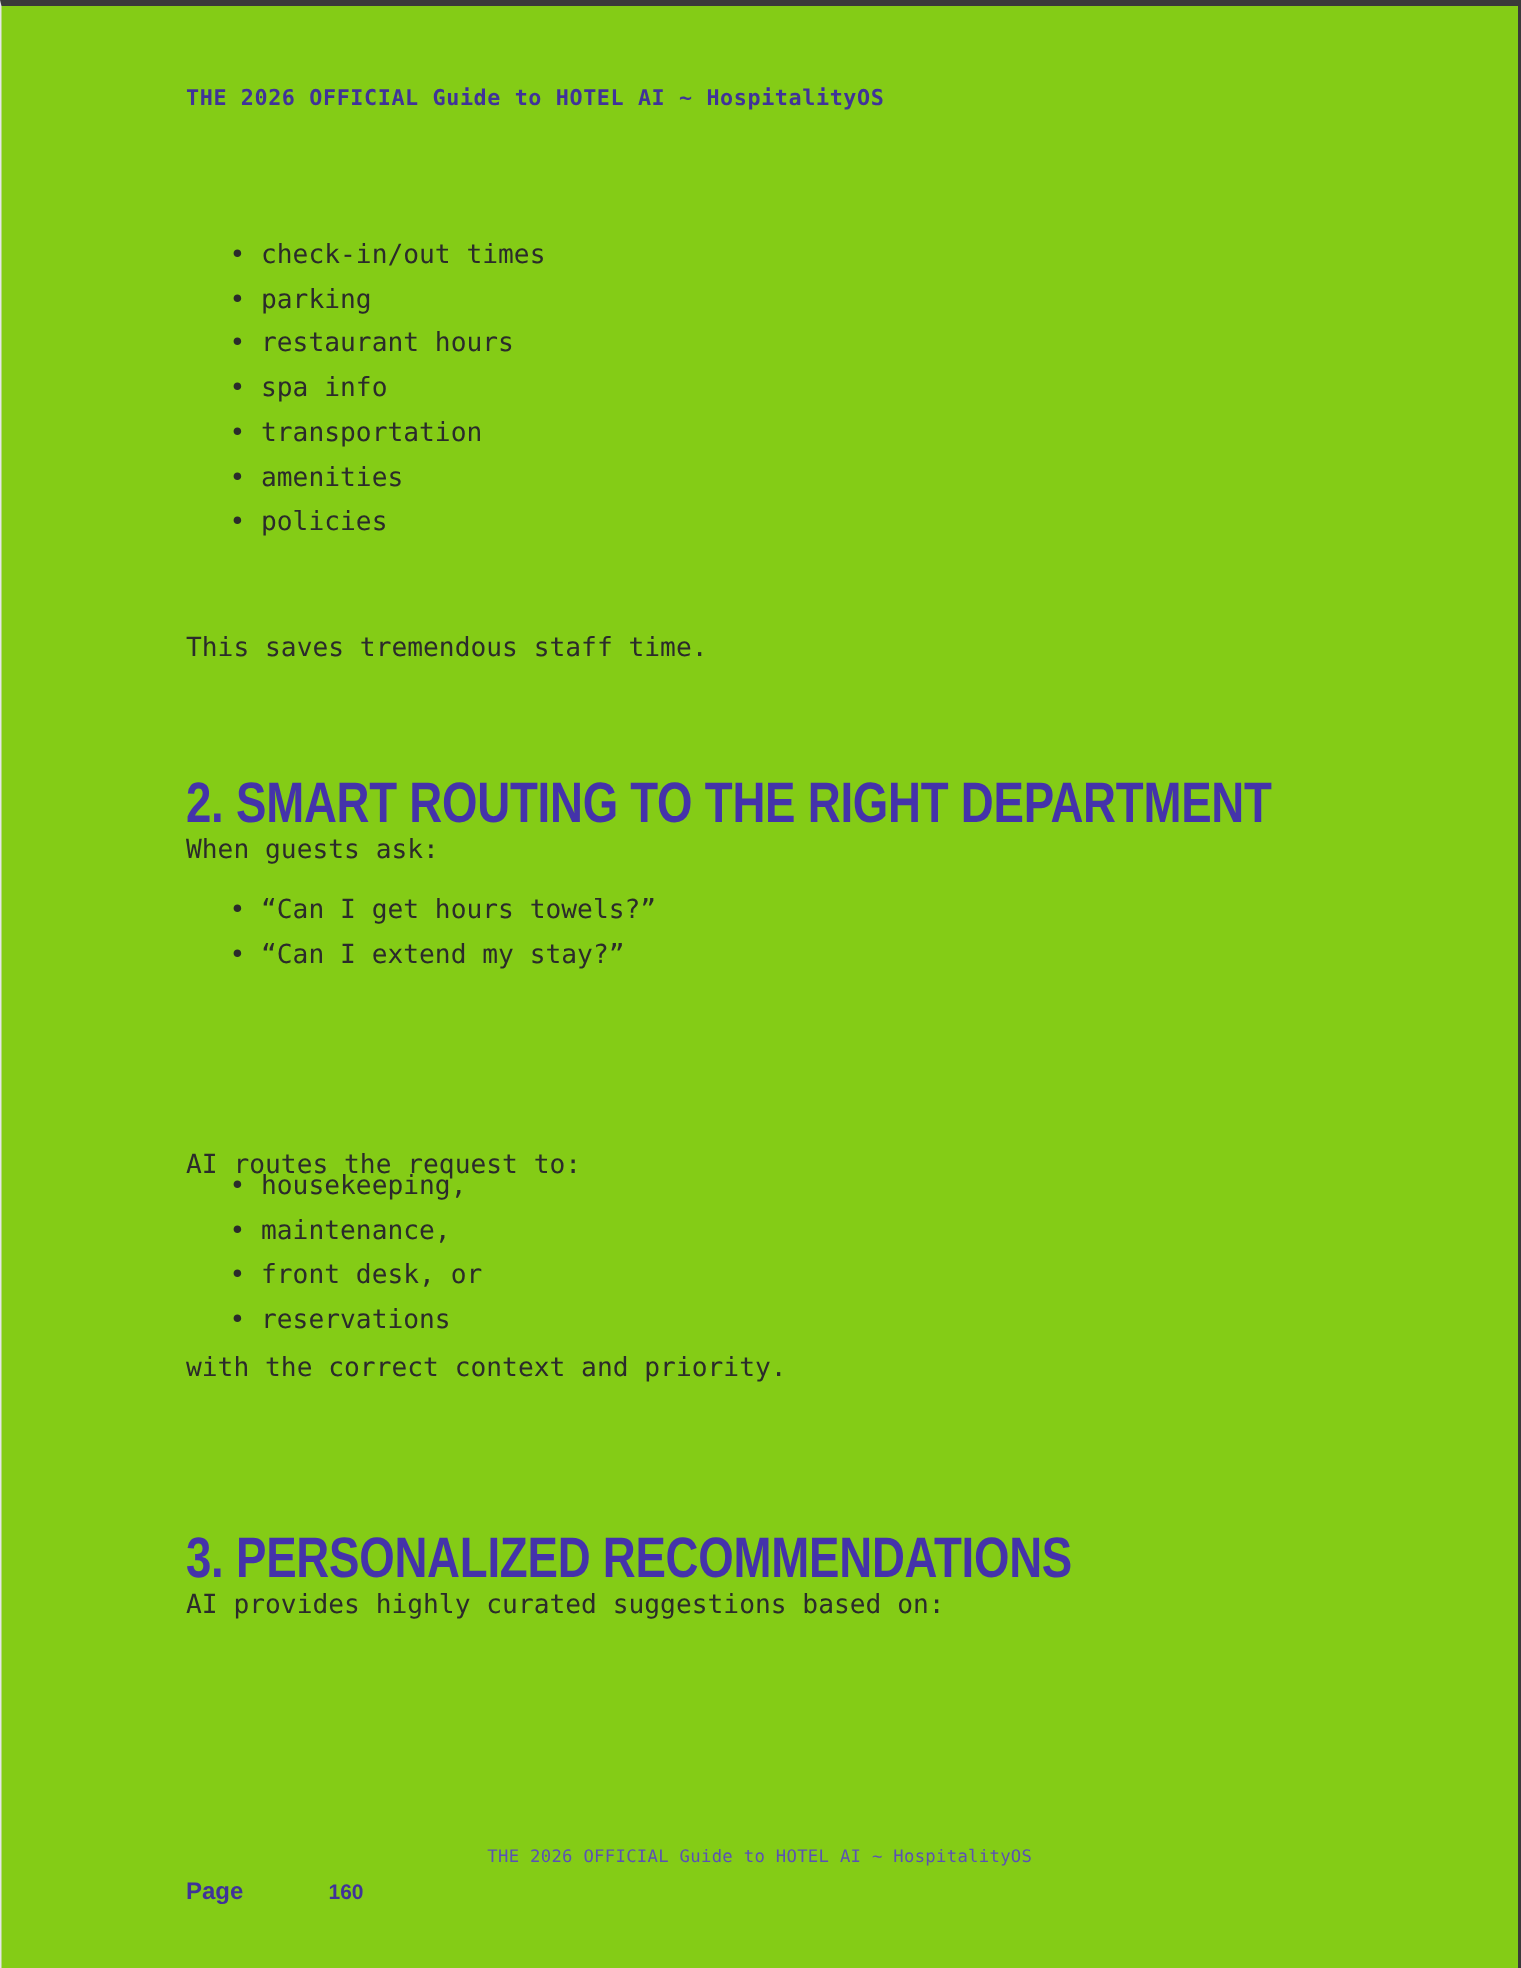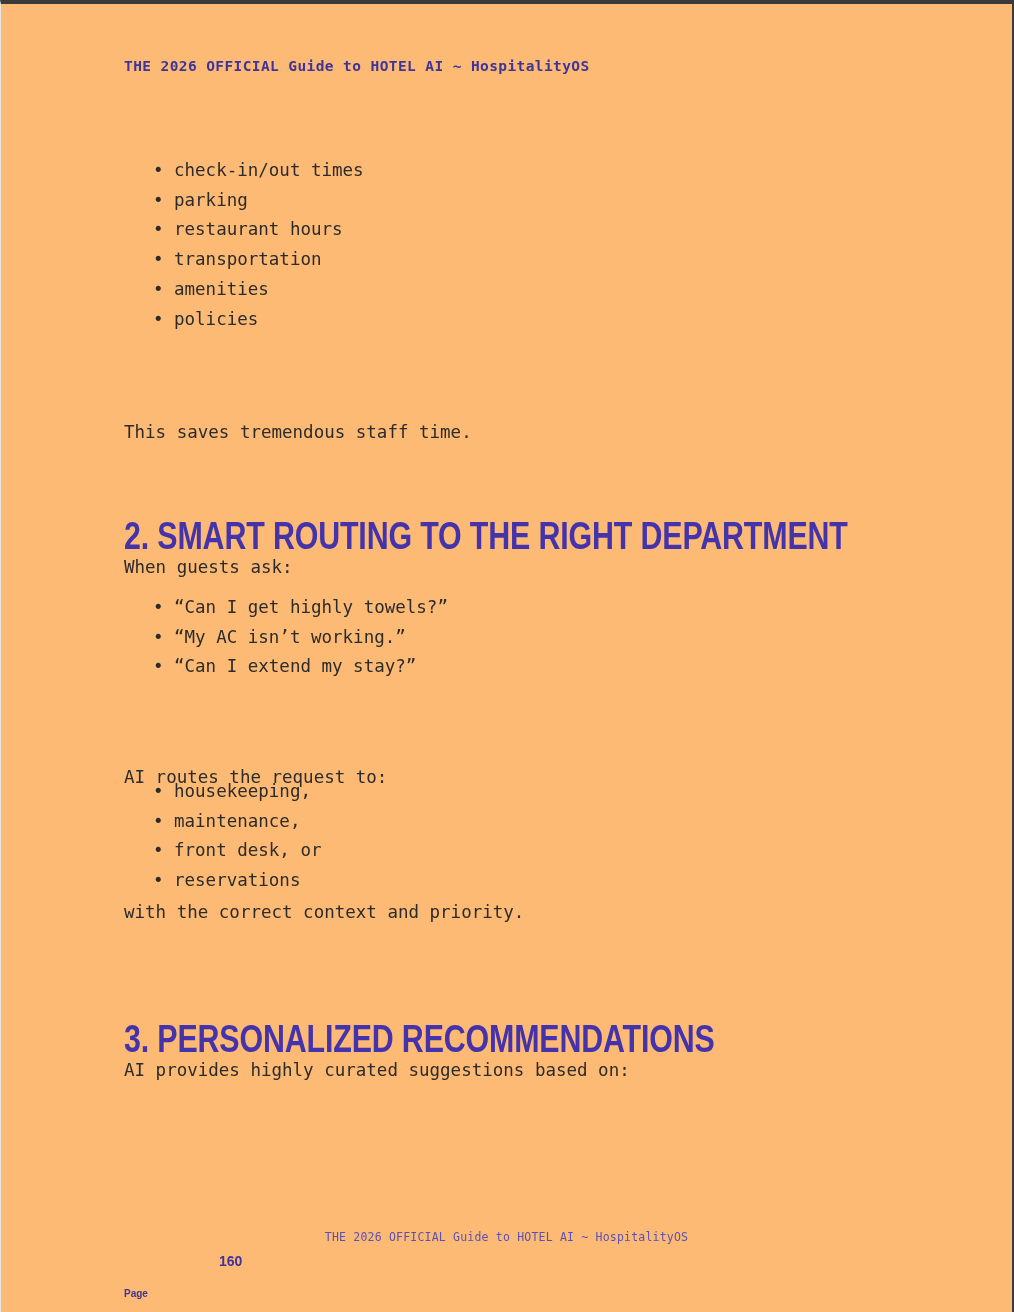--- a/index.html
+++ b/index.html
@@ -7,21 +7,21 @@
     padding: 0;
     background: #ffffff;
   }
   body {
     font-family: "DejaVu Sans Mono", monospace;
   }
   .page {
     position: relative;
     width: 1014px;
     height: 1312px;
-    background: #fdba74;
+    background: #84cc16;
     box-sizing: border-box;
     border-top: 4px solid #3a3a3a;
     border-left: 1px solid #e6e6e8;
     border-right: 2px solid #3a3a3a;
     overflow: hidden;
   }
 
   
   .running-header {
     position: absolute;
@@ -98,24 +98,24 @@
     text-align: center;
     font-family: "DejaVu Sans Mono", monospace;
     font-size: 11.5px;
     letter-spacing: 0.2px;
     color: #5b51b4;
     white-space: nowrap;
   }
   .footer-page-label {
     position: absolute;
     left: 123px;
-    top: 1284px;
+    top: 1249px;
     font-family: "Liberation Sans", "DejaVu Sans", sans-serif;
     font-weight: bold;
-    font-size: 10px;
+    font-size: 16px;
     color: #403399;
   }
   .footer-page-number {
     position: absolute;
     left: 218px;
     top: 1249px;
     font-family: "Liberation Sans", "DejaVu Sans", sans-serif;
     font-weight: bold;
     font-size: 14px;
     color: #403399;
@@ -125,34 +125,34 @@
 <body>
 
 <div class="page">
 
   <div class="running-header">THE 2026 OFFICIAL Guide to HOTEL AI ~ HospitalityOS</div>
 
   <ul class="bullets" style="top:152px;">
     <li>check-in/out times</li>
     <li>parking</li>
     <li>restaurant hours</li>
+    <li>spa info</li>
     <li>transportation</li>
     <li>amenities</li>
     <li>policies</li>
   </ul>
 
   <div class="para" style="top:416px;">This saves tremendous staff time.</div>
 
   <h2 class="heading" style="top:480px;">2. SMART ROUTING TO THE RIGHT DEPARTMENT</h2>
 
   <div class="para" style="top:551px;">When guests ask:</div>
 
   <ul class="bullets" style="top:589px;">
-    <li>“Can I get highly towels?”</li>
-    <li>“My AC isn’t working.”</li>
+    <li>“Can I get hours towels?”</li>
     <li>“Can I extend my stay?”</li>
   </ul>
 
   <div class="para" style="top:761px;">AI routes the request to:</div>
 
   <ul class="bullets" style="top:773px;">
     <li>housekeeping,</li>
     <li>maintenance,</li>
     <li>front desk, or</li>
     <li>reservations</li>

